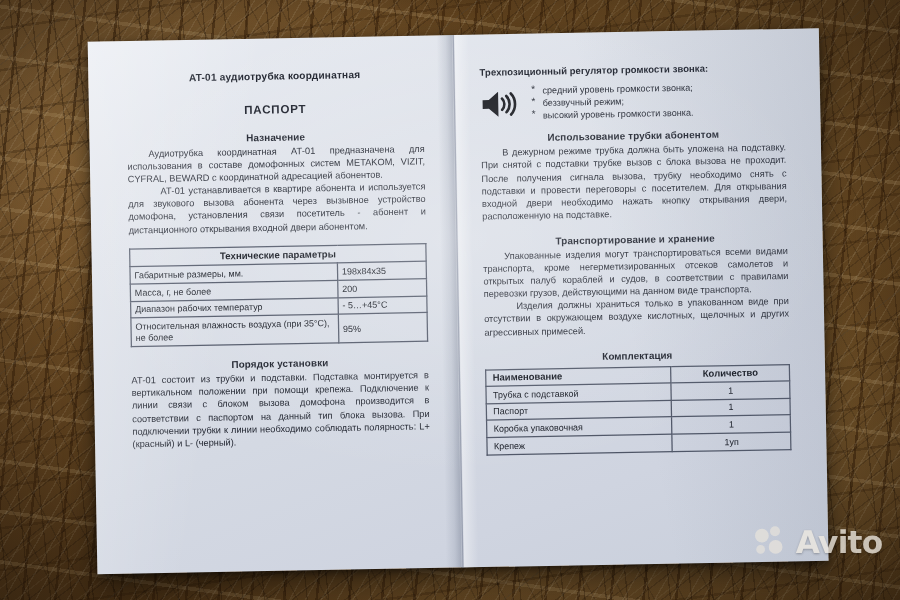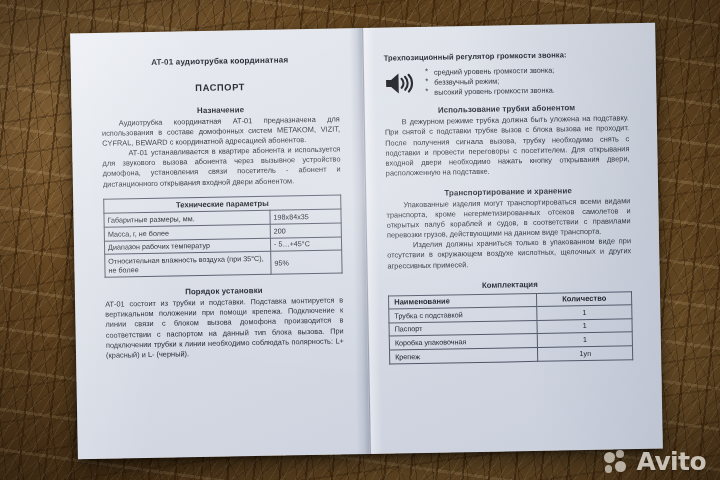--- a/index.html
+++ b/index.html
@@ -120,21 +120,21 @@
   
   .vol-head{font-weight:bold;font-size:7.6px;margin:0 0 6px 0;letter-spacing:.05px;}
   .vol-row{display:flex;align-items:center;gap:7px;margin-bottom:9px;}
   .spk{flex:0 0 auto;width:34px;height:26px;}
   .vol-list{list-style:none;margin:0;padding:0;font-size:7.3px;line-height:9.8px;}
   .vol-list li{position:relative;padding-left:9px;}
   .vol-list li:before{content:"*";position:absolute;left:0;top:-1px;font-size:8px;}
 
   
   .avito{
-    position:absolute;right:14px;bottom:4px;display:flex;align-items:flex-end;gap:6px;
+    position:absolute;right:14px;bottom:32px;display:flex;align-items:center;gap:6px;
     opacity:.78;
   }
   .avito-mark{position:relative;width:27px;height:26px;}
   .avito-mark i{position:absolute;border-radius:50%;background:#e9e4dc;display:block;}
   .a1{width:11px;height:11px;left:0;top:2px;opacity:.9;}
   .a2{width:8px;height:8px;left:12px;top:0;opacity:.85;}
   .a3{width:7.5px;height:7.5px;left:1px;top:15px;opacity:.85;}
   .a4{width:11px;height:11px;left:11px;top:11px;opacity:.92;}
   .avito-text{
     font-size:25px;font-weight:bold;color:#efeae2;letter-spacing:-.6px;

